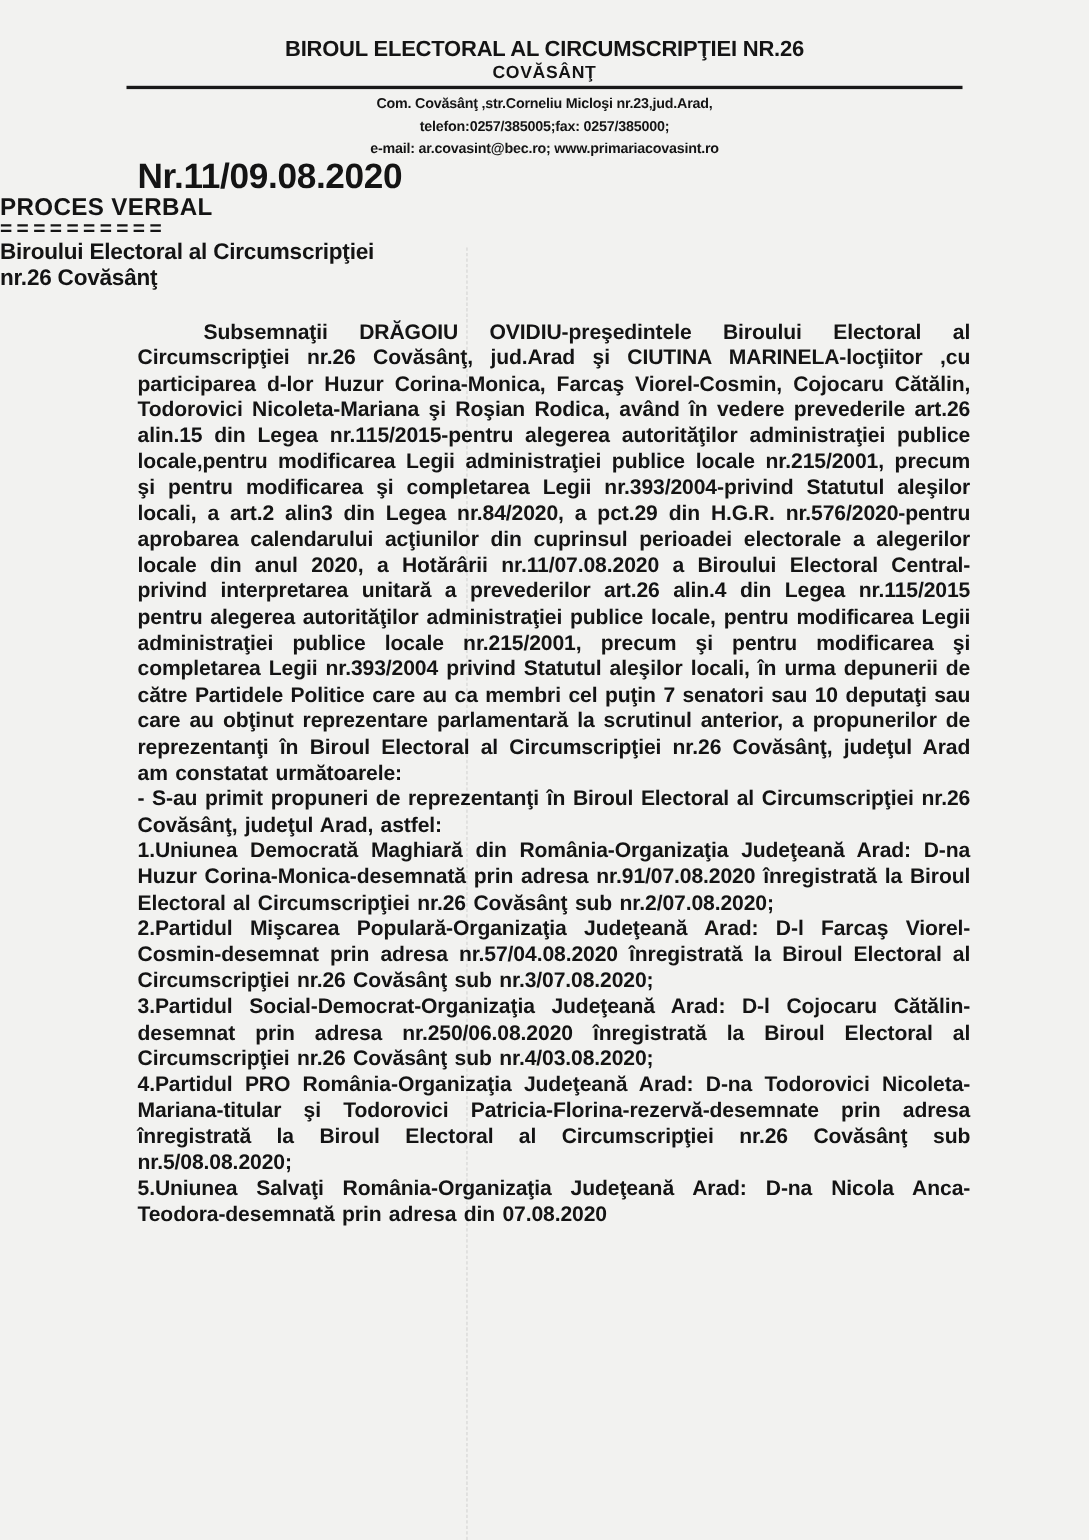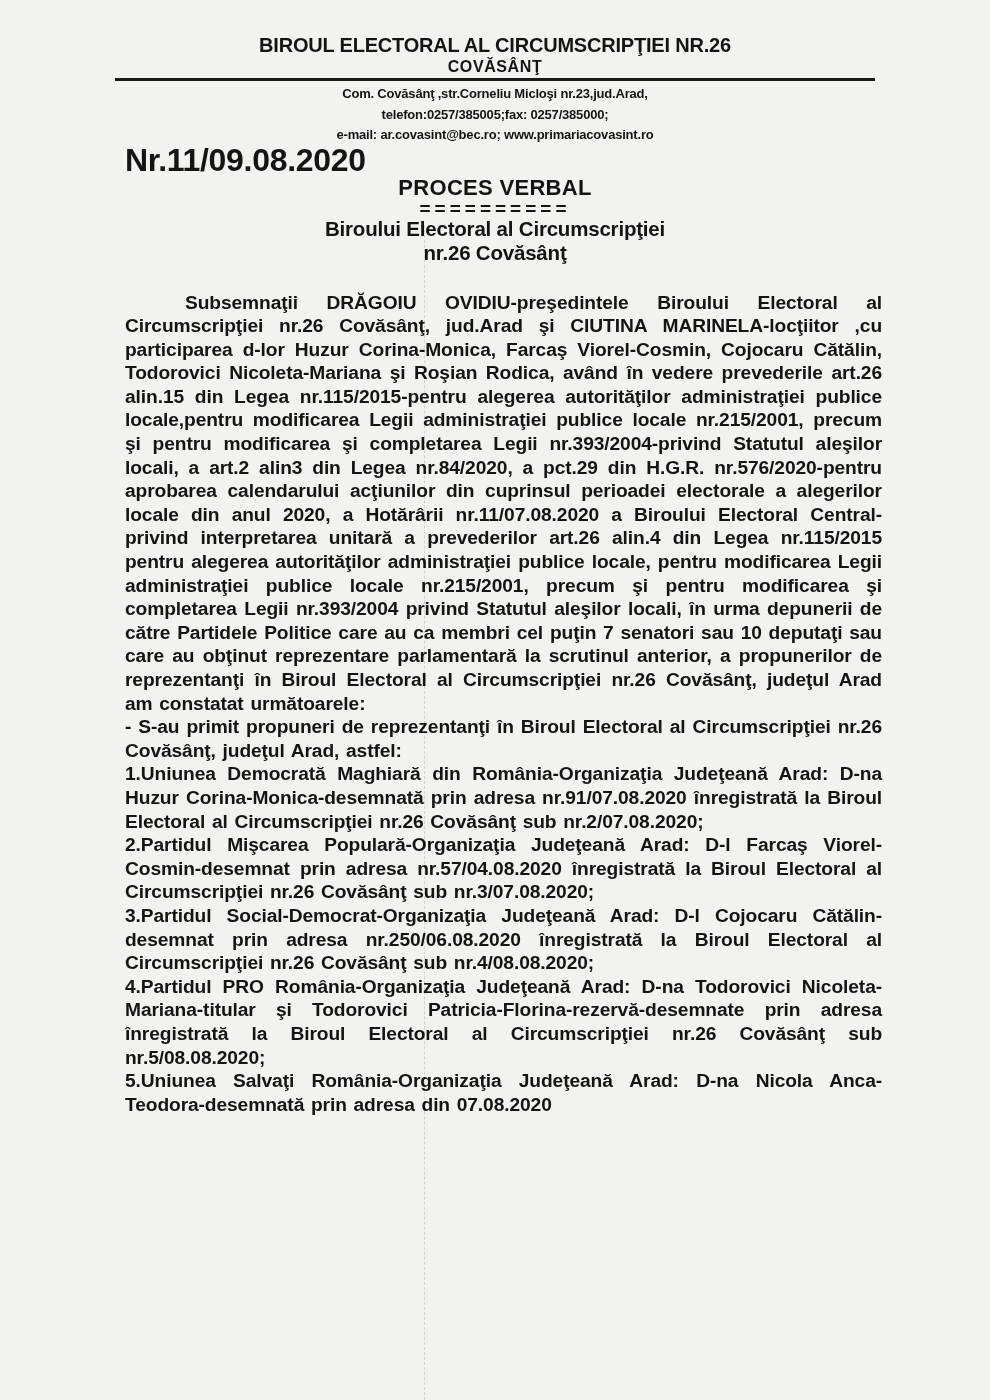--- a/index.html
+++ b/index.html
@@ -52,21 +52,21 @@
     line-height:20.5px;
     letter-spacing:-0.2px;
   }
   .docnum{
     margin:1px 0 0 125px;
     font-size:32px;
     line-height:27px;
     text-align:left;
     letter-spacing:-0.3px;
   }
-  .titleblock{text-align:center;}
+  .titleblock{text-align:left;}
   .title{
     font-size:22px;
     line-height:25px;
     margin-top:1px;
     letter-spacing:0.3px;
   }
   .equals{
     font-size:19px;
     line-height:17px;
     letter-spacing:4px;
@@ -112,18 +112,18 @@
     <div class="equals">==========</div>
     <div class="sub">Biroului Electoral al Circumscripţiei</div>
     <div class="sub">nr.26 Covăsânţ</div>
   </div>
 
   <main class="bodytext">
     <p class="intro">Subsemnaţii DRĂGOIU OVIDIU-preşedintele Biroului Electoral al Circumscripţiei nr.26 Covăsânţ, jud.Arad şi CIUTINA MARINELA-locţiitor ,cu participarea d-lor Huzur Corina-Monica, Farcaş Viorel-Cosmin, Cojocaru Cătălin, Todorovici Nicoleta-Mariana şi Roşian Rodica, având în vedere prevederile art.26 alin.15 din Legea nr.115/2015-pentru alegerea autorităţilor administraţiei publice locale,pentru modificarea Legii administraţiei publice locale nr.215/2001, precum şi pentru modificarea şi completarea Legii nr.393/2004-privind Statutul aleşilor locali, a art.2 alin3 din Legea nr.84/2020, a pct.29 din H.G.R. nr.576/2020-pentru aprobarea calendarului acţiunilor din cuprinsul perioadei electorale a alegerilor locale din anul 2020, a Hotărârii nr.11/07.08.2020 a Biroului Electoral Central-privind interpretarea unitară a prevederilor art.26 alin.4 din Legea nr.115/2015 pentru alegerea autorităţilor administraţiei publice locale, pentru modificarea Legii administraţiei publice locale nr.215/2001, precum şi pentru modificarea şi completarea Legii nr.393/2004 privind Statutul aleşilor locali, în urma depunerii de către Partidele Politice care au ca membri cel puţin 7 senatori sau 10 deputaţi sau care au obţinut reprezentare parlamentară la scrutinul anterior, a propunerilor de reprezentanţi în Biroul Electoral al Circumscripţiei nr.26 Covăsânţ, judeţul Arad am constatat următoarele:</p>
     <p>- S-au primit propuneri de reprezentanţi în Biroul Electoral al Circumscripţiei nr.26 Covăsânţ, judeţul Arad, astfel:</p>
     <p>1.Uniunea Democrată Maghiară din România-Organizaţia Judeţeană Arad: D-na Huzur Corina-Monica-desemnată prin adresa nr.91/07.08.2020 înregistrată la Biroul Electoral al Circumscripţiei nr.26 Covăsânţ sub nr.2/07.08.2020;</p>
     <p>2.Partidul Mişcarea Populară-Organizaţia Judeţeană Arad: D-l Farcaş Viorel-Cosmin-desemnat prin adresa nr.57/04.08.2020 înregistrată la Biroul Electoral al Circumscripţiei nr.26 Covăsânţ sub nr.3/07.08.2020;</p>
-    <p>3.Partidul Social-Democrat-Organizaţia Judeţeană Arad: D-l Cojocaru Cătălin-desemnat prin adresa nr.250/06.08.2020 înregistrată la Biroul Electoral al Circumscripţiei nr.26 Covăsânţ sub nr.4/08.08.2020;</p>
+    <p>3.Partidul Social-Democrat-Organizaţia Judeţeană Arad: D-l Cojocaru Cătălin-desemnat prin adresa nr.250/06.08.2020 înregistrată la Biroul Electoral al Circumscripţiei nr.26 Covăsânţ sub nr.4/03.08.2020;</p>
     <p>4.Partidul PRO România-Organizaţia Judeţeană Arad: D-na Todorovici Nicoleta-Mariana-titular şi Todorovici Patricia-Florina-rezervă-desemnate prin adresa înregistrată la Biroul Electoral al Circumscripţiei nr.26 Covăsânţ sub nr.5/08.08.2020;</p>
     <p>5.Uniunea Salvaţi România-Organizaţia Judeţeană Arad: D-na Nicola Anca-Teodora-desemnată prin adresa din 07.08.2020</p>
   </main>
 
 </div>
 
 </body></html>

